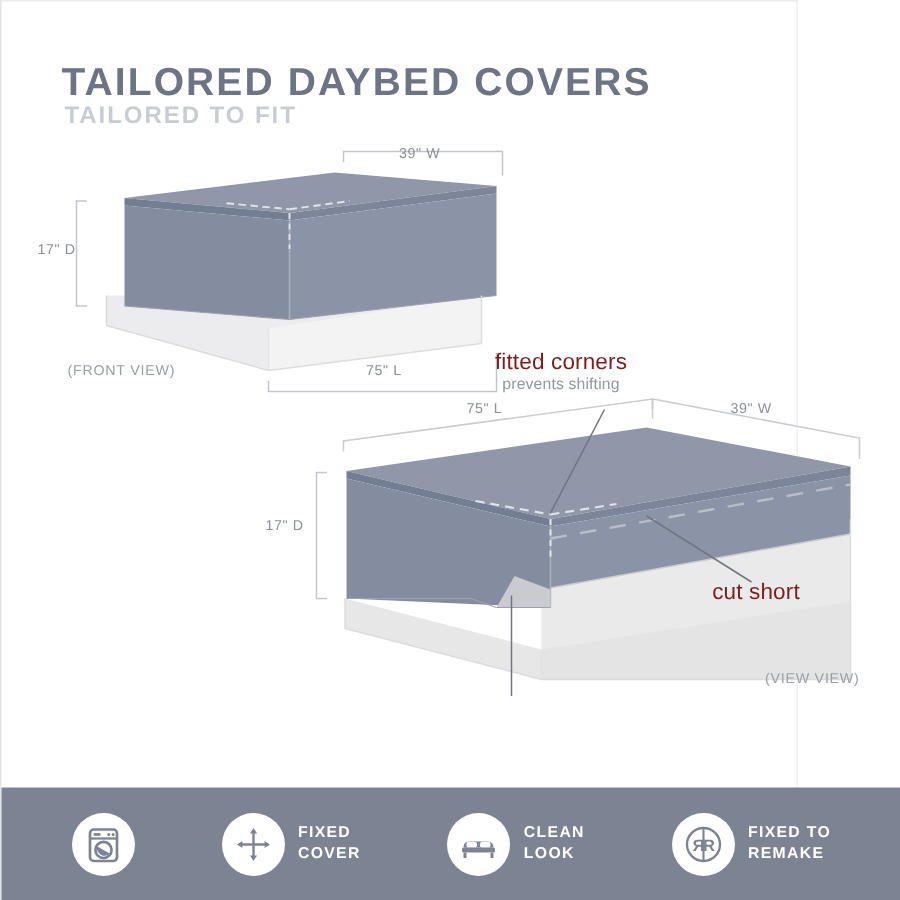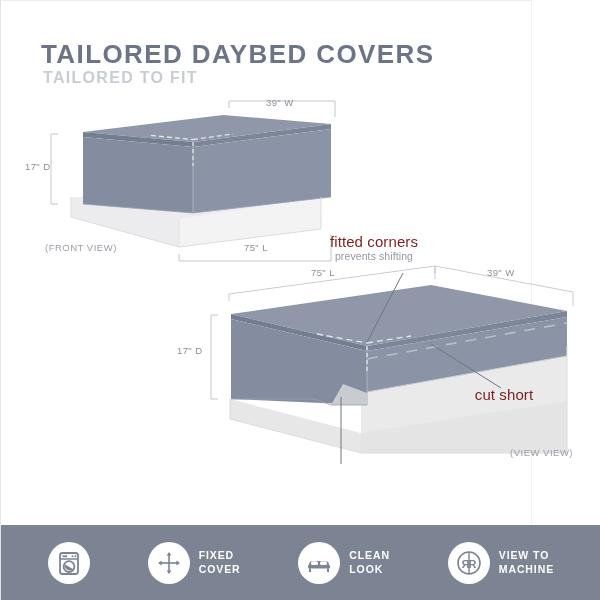--- a/index.html
+++ b/index.html
@@ -260,19 +260,19 @@
     <div class="feature">
       <div class="fdisc">
         <svg width="28" height="28" viewBox="0 0 28 28">
           <circle cx="14" cy="14" r="11" fill="none" stroke="#7c8494" stroke-width="1.6"></circle>
           <line x1="14" y1="3" x2="14" y2="25" stroke="#7c8494" stroke-width="1.4"></line>
           <text x="10.6" y="18.6" font-family="'Liberation Sans',sans-serif" font-size="11" font-weight="bold" fill="#7c8494" text-anchor="middle" transform="scale(-1,1) translate(-21.2,0)">R</text>
           <text x="17.6" y="18.6" font-family="'Liberation Sans',sans-serif" font-size="11" font-weight="bold" fill="#7c8494" text-anchor="middle">R</text>
         </svg>
       </div>
       <div class="flabel">
-        <div>VIEW TO</div>
-        <div>MACHINE</div>
+        <div>FIXED TO</div>
+        <div>REMAKE</div>
       </div>
     </div>
 
   </div>
 </div>
 
 </body></html>

